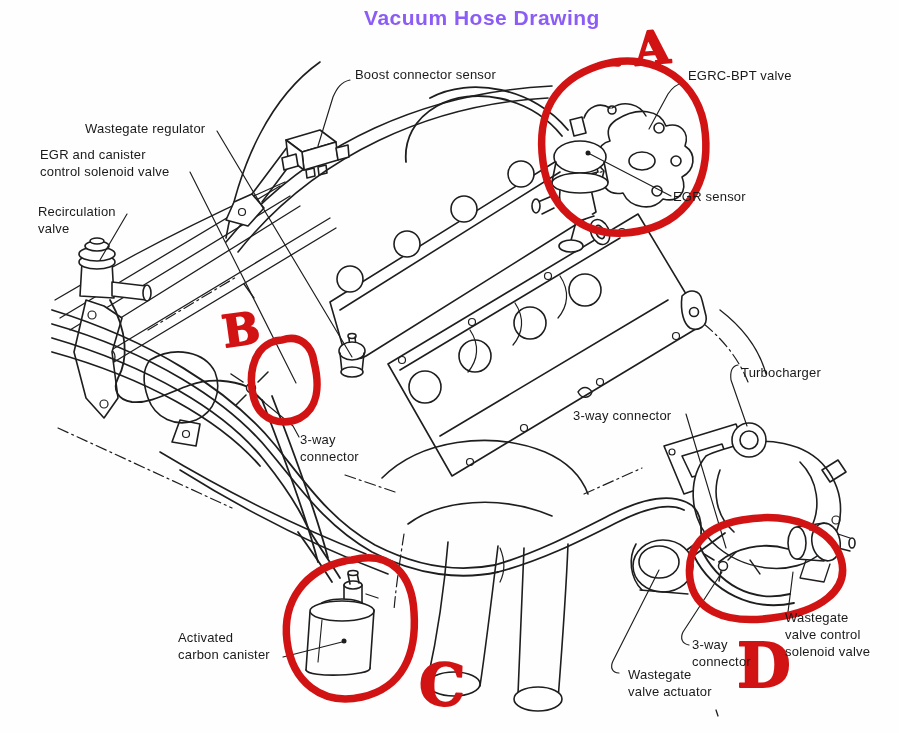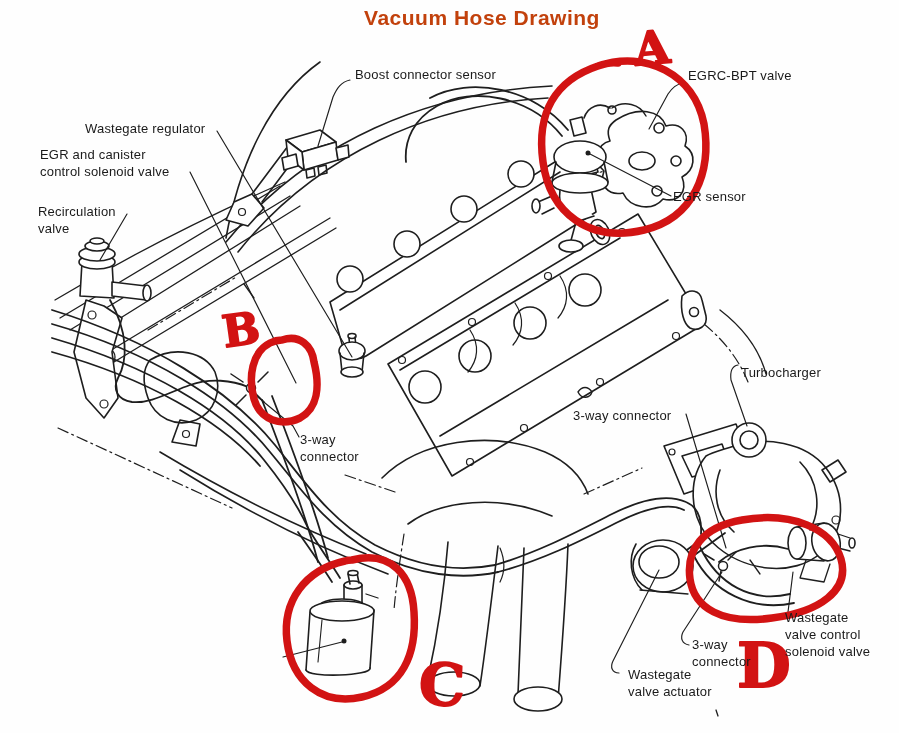--- a/index.html
+++ b/index.html
@@ -2,21 +2,21 @@
 <html><head>
 <meta charset="utf-8">
 <style>
   html,body{margin:0;padding:0;background:#ffffff;}
   #stage{position:relative;width:899px;height:733px;background:#fefefe;overflow:hidden;
          font-family:"Liberation Sans","DejaVu Sans",sans-serif;}
   #art{position:absolute;left:0;top:0;width:899px;height:733px;}
   .lbl{position:absolute;font-size:13px;line-height:17px;color:#1a1a1a;
        letter-spacing:.2px;white-space:pre-line;}
   .title{position:absolute;top:6px;left:482px;transform:translateX(-50%);
-         font-size:21px;font-weight:bold;color:#c2410c;letter-spacing:.5px;white-space:nowrap;}
+         font-size:21px;font-weight:bold;color:#8b5cf6;letter-spacing:.5px;white-space:nowrap;}
   svg text.redletter{font-family:"DejaVu Serif","Liberation Serif",serif;font-weight:bold;}
 </style>
 </head>
 <body>
 
 <div id="stage">
 
   <svg id="art" viewBox="0 0 899 733" fill="none" stroke="#1e1e1e" stroke-width="1.6" stroke-linecap="round" stroke-linejoin="round">
 
     <g stroke-width="1.2" stroke-dasharray="11 4 2 4">
@@ -280,18 +280,20 @@
   <div class="lbl" style="left:40px;top:146px">EGR and canister
 control solenoid valve</div>
   <div class="lbl" style="left:688px;top:67px">EGRC-BPT valve</div>
   <div class="lbl" style="left:673px;top:188px">EGR sensor</div>
   <div class="lbl" style="left:741px;top:364px">Turbocharger</div>
   <div class="lbl" style="left:300px;top:431px">3-way
 connector</div>
   <div class="lbl" style="left:573px;top:407px">3-way connector</div>
   <div class="lbl" style="left:692px;top:636px">3-way
 connector</div>
+  <div class="lbl" style="left:178px;top:629px">Activated
+carbon canister</div>
   <div class="lbl" style="left:628px;top:666px">Wastegate
 valve actuator</div>
   <div class="lbl" style="left:785px;top:609px">Wastegate
 valve control
 solenoid valve</div>
 </div>
 
 </body></html>

